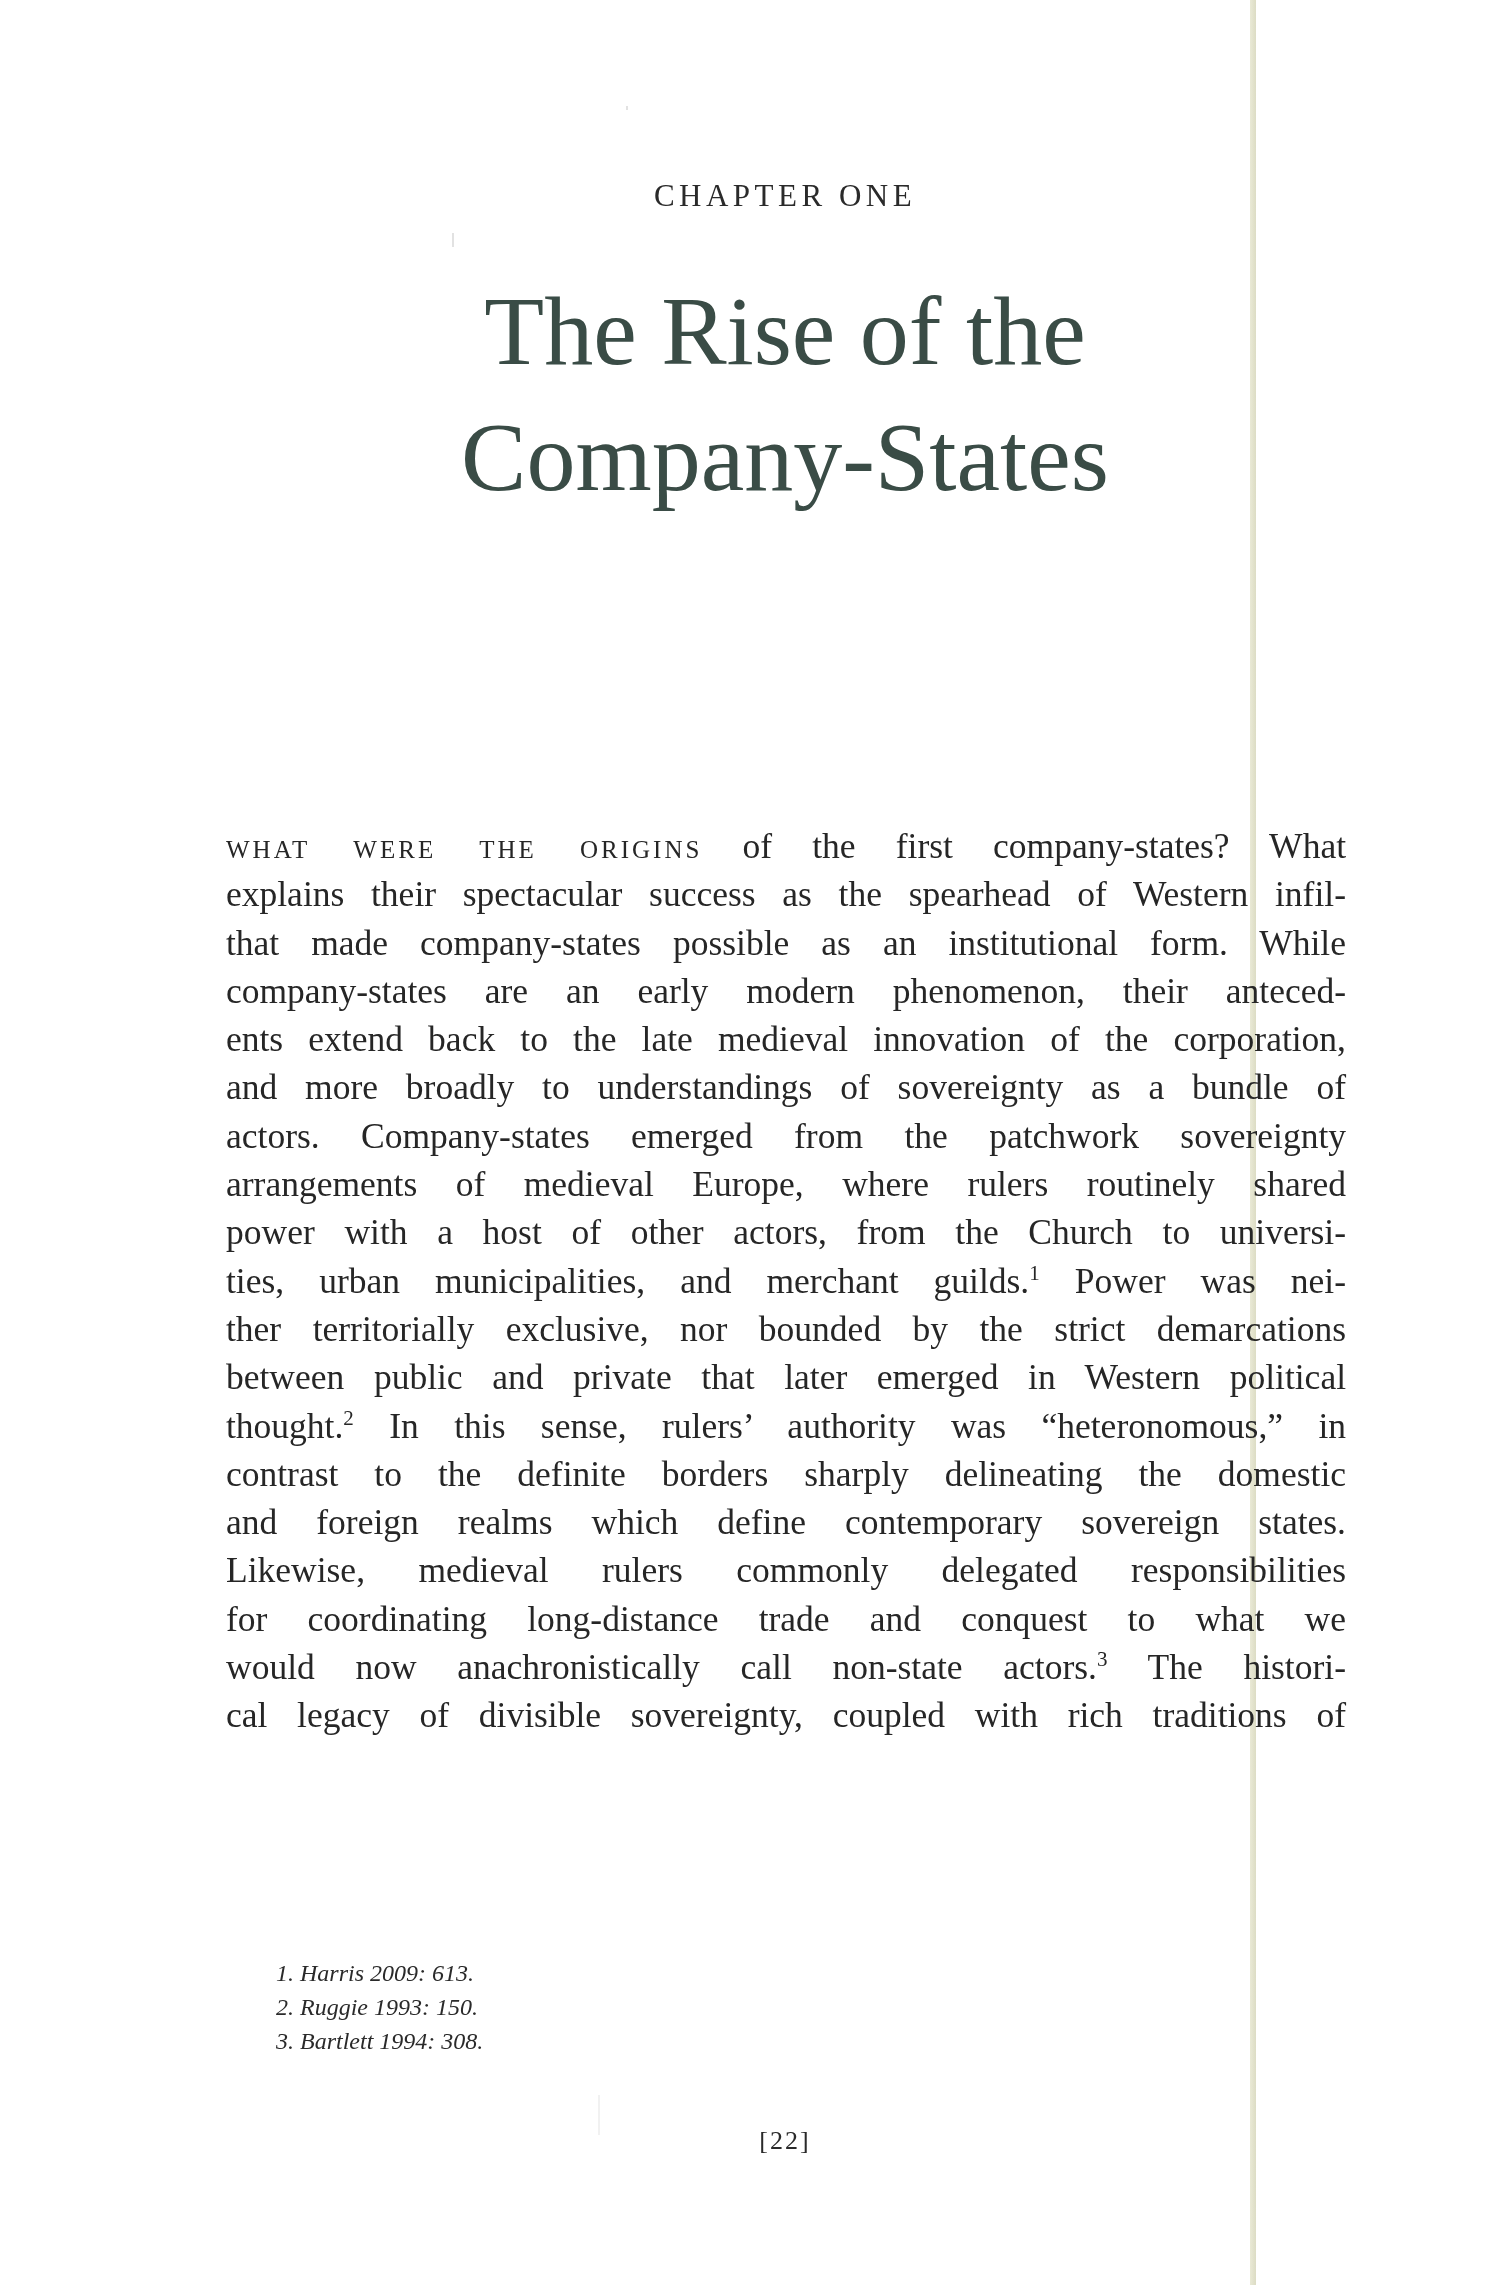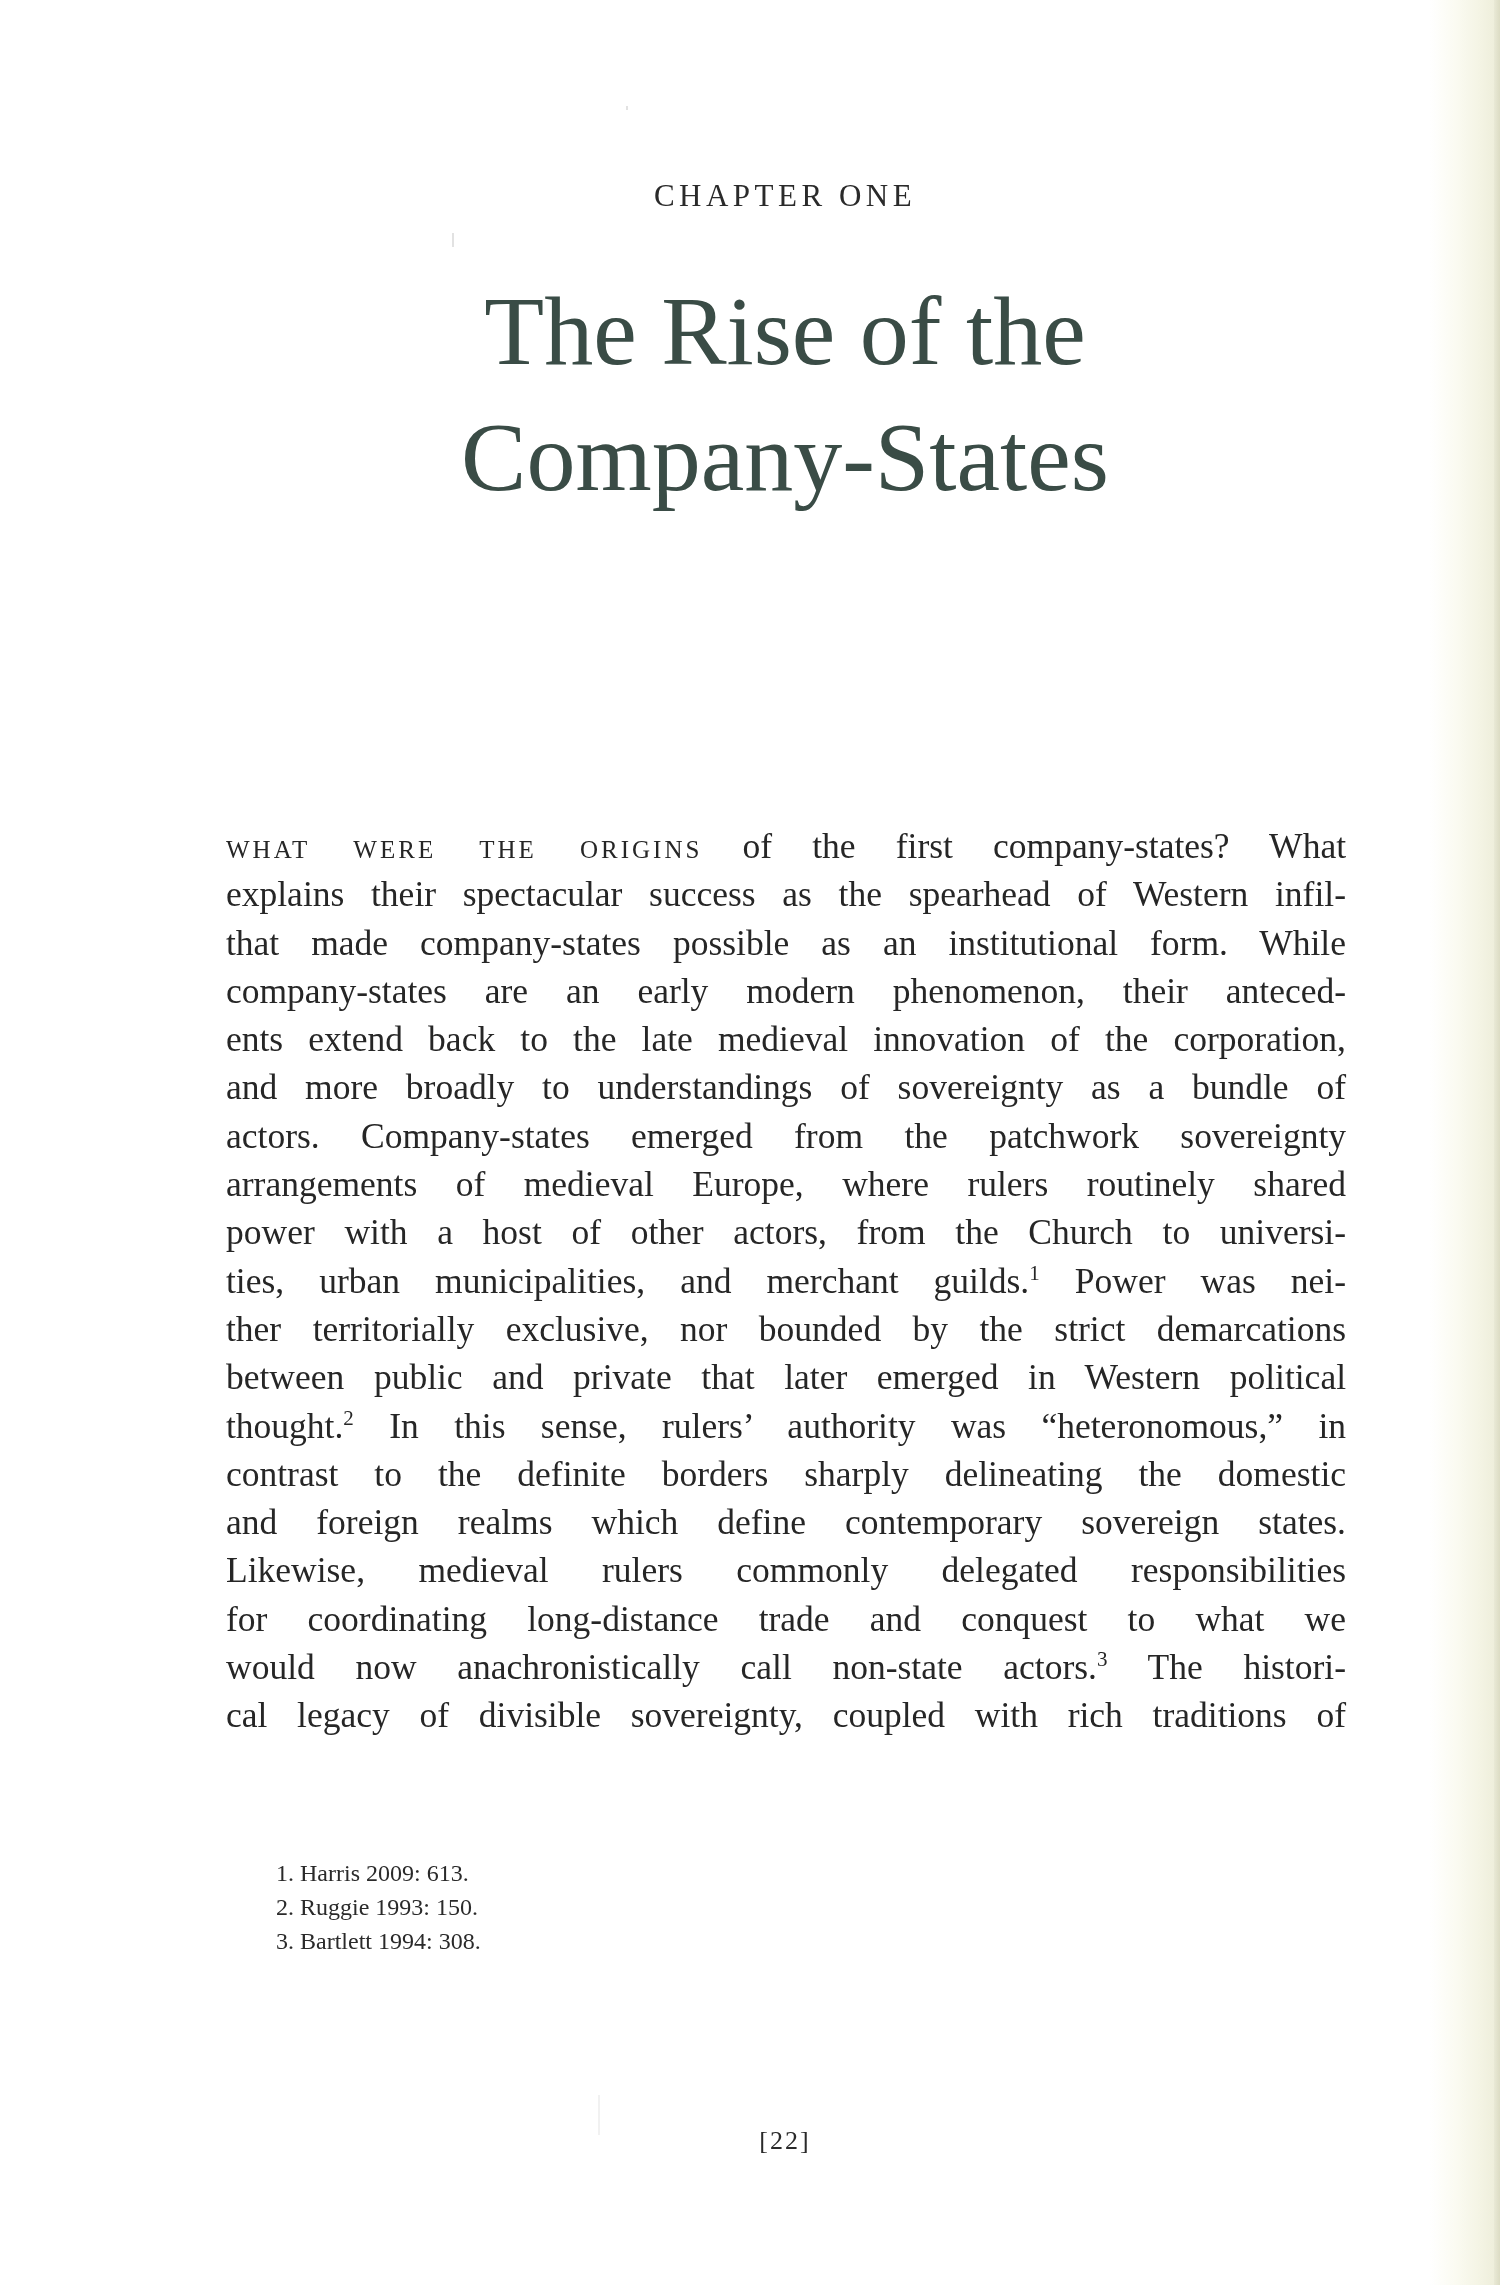--- a/index.html
+++ b/index.html
@@ -11,21 +11,21 @@
       height: 2285px;
       position: relative;
       overflow: hidden;
       background: #ffffff;
       font-family: "DejaVu Serif", "Liberation Serif", serif;
       color: #222222;
     }
     .page {
       position: absolute;
       left: 0; top: 0;
-      width: 1500px; height: 2285px;
+      width: 1256px; height: 2285px;
       background: linear-gradient(to right, #ffffff 0px, #ffffff 1430px, #fbfbf2 1455px, #f4f4e4 1480px, #ececd8 1500px);
     }
     .gutter-edge {
       position: absolute;
       right: 0; top: 0;
       width: 6px; height: 2285px;
       background: linear-gradient(to right, #e9e9d6, #dcdcc4);
     }
     .chapter-label {
       position: absolute;
@@ -76,21 +76,22 @@
       margin-top: 42px;
     }
     sup {
       font-size: 21px;
       vertical-align: 13px;
       line-height: 0;
     }
     .footnotes {
       position: absolute;
       left: 276px;
-      top: 1856px;
+      top: 1956px;
+      font-style: italic;
     }
     .footnote {
       font-family: "Liberation Serif", "DejaVu Serif", serif;
       font-size: 24px;
       line-height: 34px;
       color: #2a2a2a;
     }
     .page-number {
       position: absolute;
       left: 0; width: 1570px;

